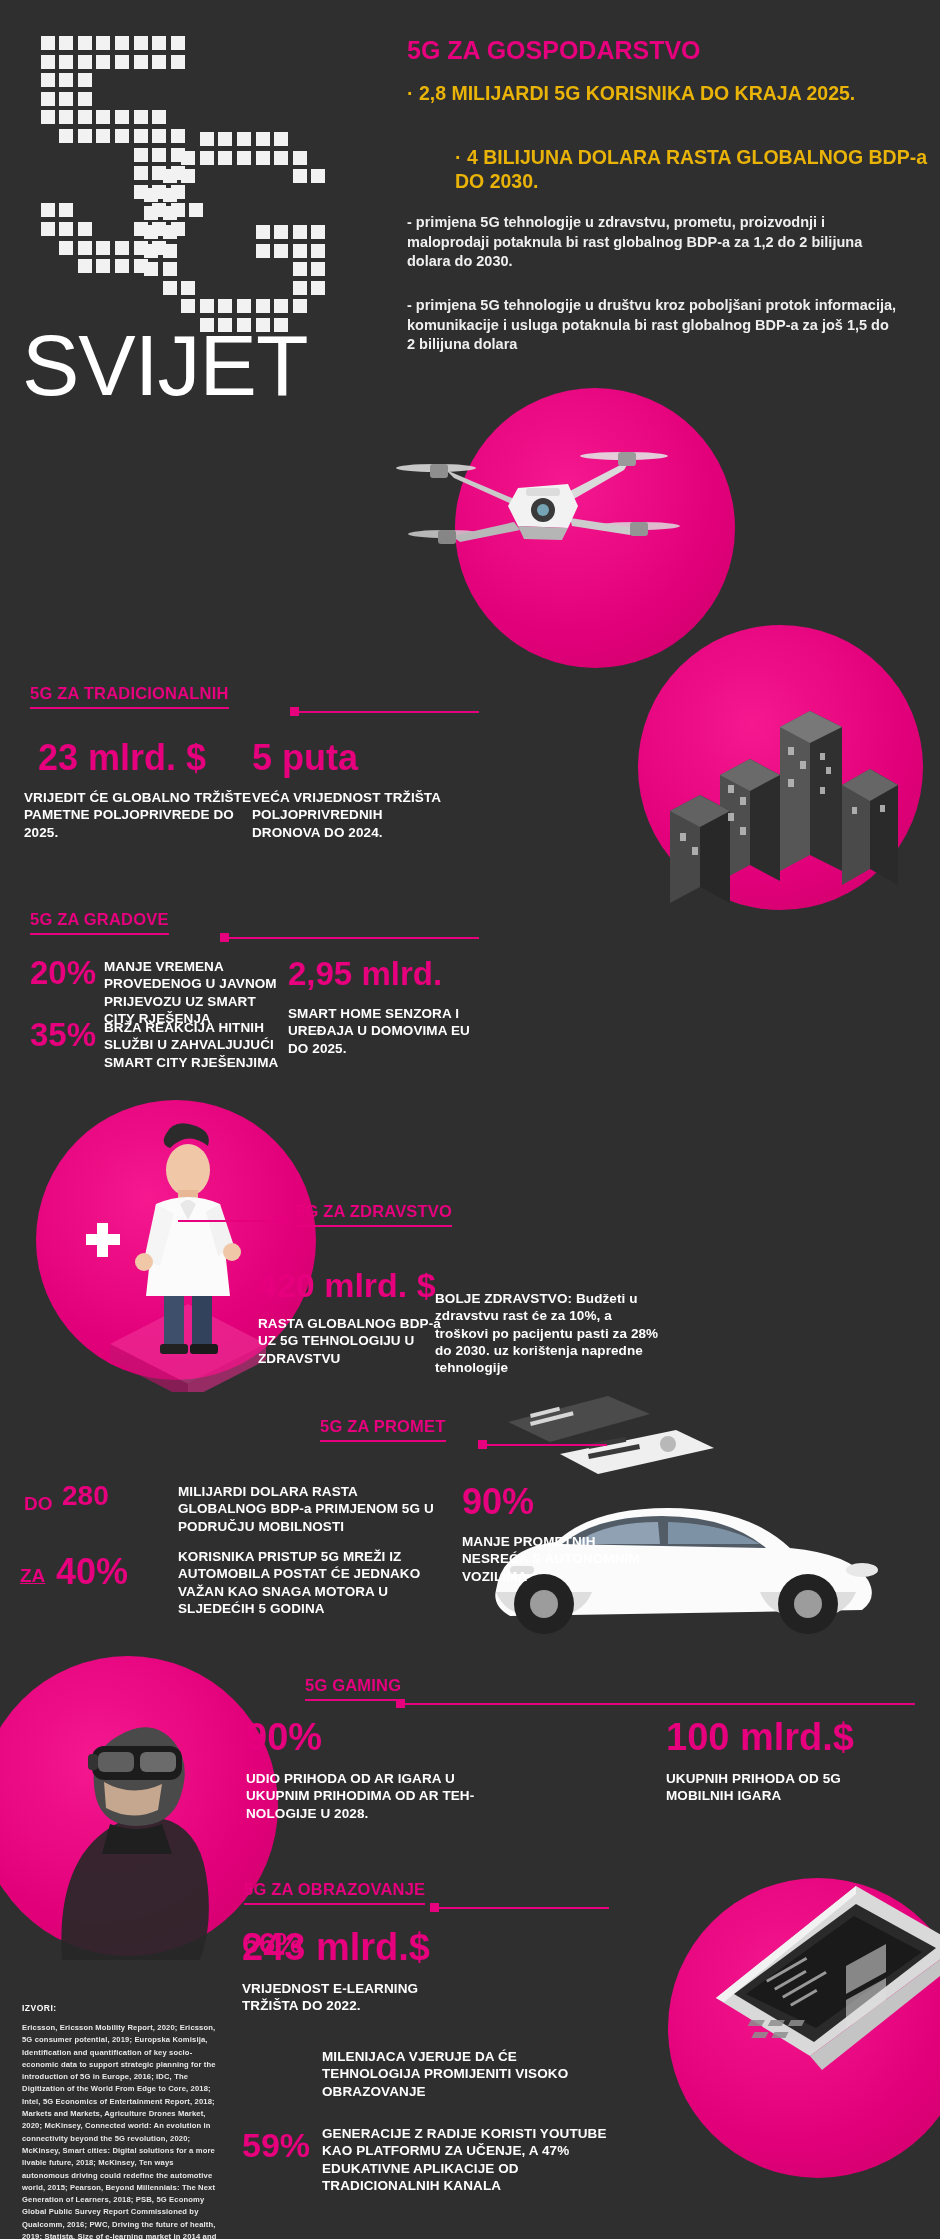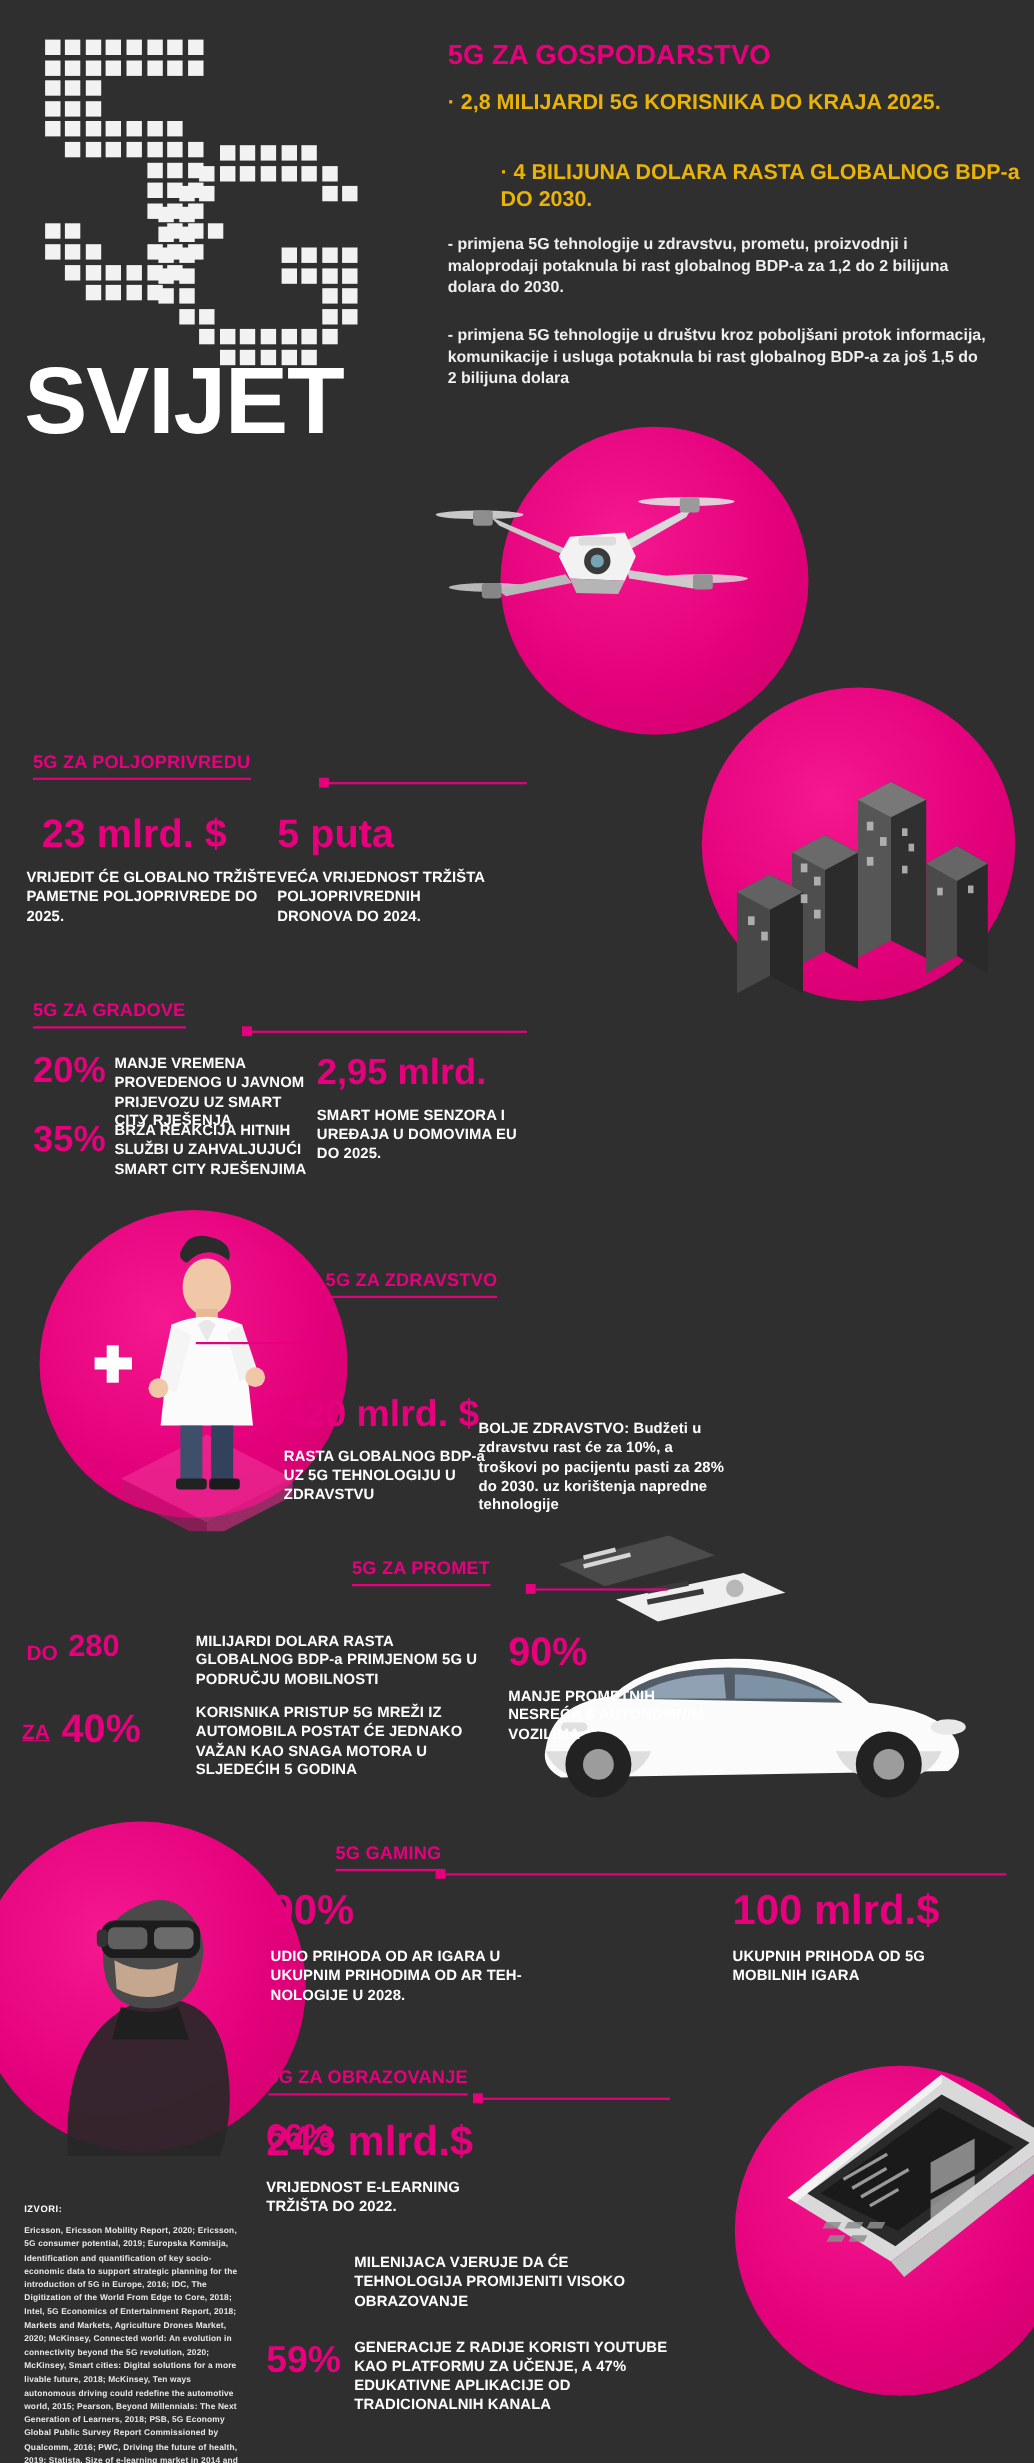--- a/index.html
+++ b/index.html
@@ -13,21 +13,21 @@
   .circle{position:absolute;border-radius:50%;background:#e6007e;}
   .circle.soft{background:radial-gradient(circle at 40% 35%,#f5188f 0%,#e2007a 60%,#c80068 100%);}
 
   
   .dotgrid{position:absolute;}
   .dot{position:absolute;width:14px;height:14px;background:#f2f2f2;}
 
   
   .svijet{
     position:absolute;left:22px;top:322px;
-    font-size:86px;font-weight:bold;letter-spacing:-1px;
+    font-size:86px;font-weight:normal;letter-spacing:-1px;
     color:#ffffff;line-height:1;
   }
   .dobro{
     position:absolute;left:24px;top:415px;
     font-size:30px;font-weight:bold;color:#ffffff;letter-spacing:-0.4px;
   }
 
   
   .eco-title{
     position:absolute;left:407px;top:36px;
@@ -229,21 +229,21 @@
 
         <path d="M126 58 L176 54 L186 76 L176 98 L126 96 L116 76 Z" fill="#f2f2f2"></path>
         <path d="M126 96 L176 98 L170 110 L132 109 Z" fill="#b5b5b5"></path>
         <circle cx="151" cy="80" r="12" fill="#3a3a3a"></circle>
         <circle cx="151" cy="80" r="6" fill="#8fd2e8" opacity=".7"></circle>
         <rect x="134" y="58" width="34" height="8" rx="3" fill="#dcdcdc"></rect>
       </g>
     </svg>
   </div>
 
-  <div class="sec-head" style="left:30px;top:684px;">5G ZA POLJOPRIVREDU</div>
+  <div class="sec-head" style="left:30px;top:684px;">5G ZA TRADICIONALNIH</div>
   <div class="connector-sq" style="left:290px;top:707px;"></div>
   <div class="connector" style="left:299px;top:711px;width:180px;"></div>
 
   <div class="stat-num" style="left:38px;top:740px;font-size:36px;">23  mlrd. $</div>
   <div class="stat-desc" style="left:24px;top:789px;width:230px;">VRIJEDIT ĆE GLOBALNO TRŽIŠTE PAMETNE POLJOPRIVREDE DO 2025.</div>
 
   <div class="stat-num" style="left:252px;top:740px;font-size:36px;">5 puta</div>
   <div class="stat-desc" style="left:252px;top:789px;width:200px;">VEĆA VRIJEDNOST TRŽIŠTA POLJOPRIVREDNIH DRONOVA DO 2024.</div>
 
   <div class="circle soft" style="left:638px;top:625px;width:285px;height:285px;"></div>
@@ -319,21 +319,21 @@
         <circle cx="162" cy="140" r="9" fill="#f0c8a8"></circle>
       </g>
 
       <g fill="#ffffff">
         <rect x="16" y="122" width="34" height="11"></rect>
         <rect x="27" y="111" width="11" height="34"></rect>
       </g>
     </svg>
   </div>
 
-  <div class="sec-head" style="left:296px;top:1155px;">5G ZA ZDRAVSTVO</div>
+  <div class="sec-head" style="left:296px;top:1202px;">5G ZA ZDRAVSTVO</div>
   <div class="connector-sq" style="left:278px;top:1216px;"></div>
   <div class="connector" style="left:178px;top:1220px;width:100px;"></div>
 
   <div class="stat-num" style="left:258px;top:1268px;font-size:34px;">420 mlrd. $</div>
   <div class="stat-desc" style="left:258px;top:1315px;width:190px;">RASTA GLOBALNOG BDP-a UZ 5G TEHNOLOGIJU U ZDRAVSTVU</div>
   <div class="stat-desc mixed" style="left:435px;top:1290px;width:230px;">BOLJE ZDRAVSTVO: Budžeti u zdravstvu rast će za 10%, a troškovi po pacijentu pasti za 28% do 2030. uz korištenja napredne tehnologije</div>
 
   <div class="abs" style="left:500px;top:1388px;width:230px;height:110px;">
     <svg width="230" height="110" viewBox="0 0 230 110">
       <polygon points="8,34 108,8 150,26 50,54" fill="#4b4b4b"></polygon>

